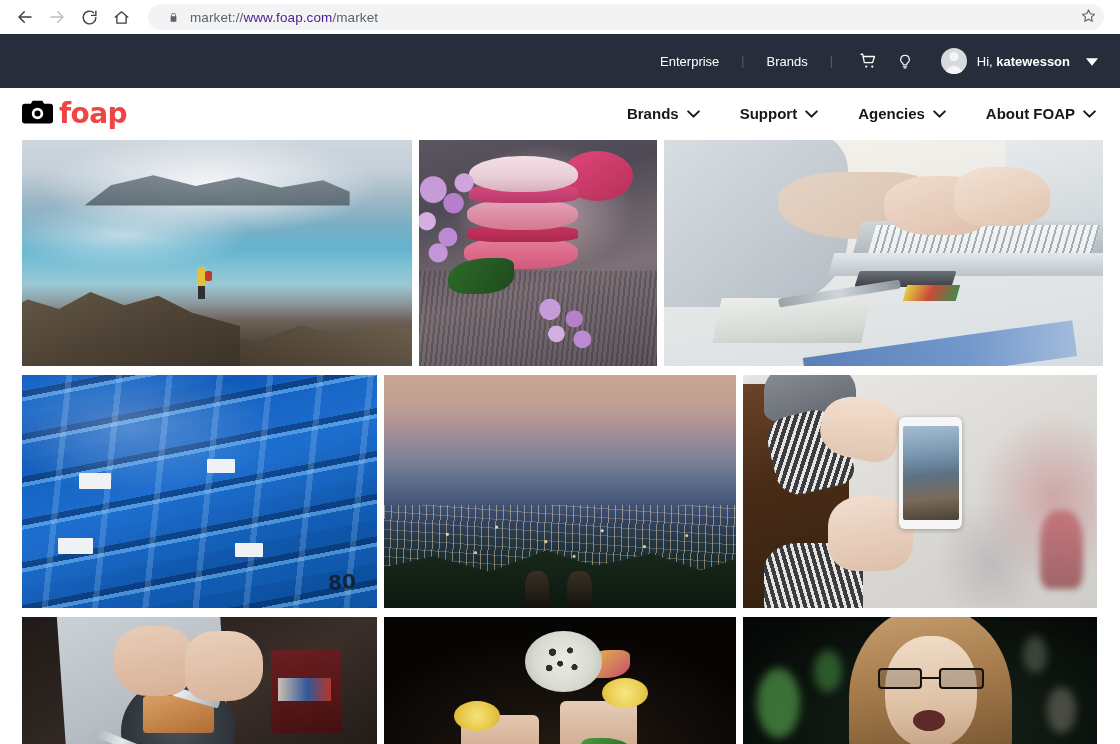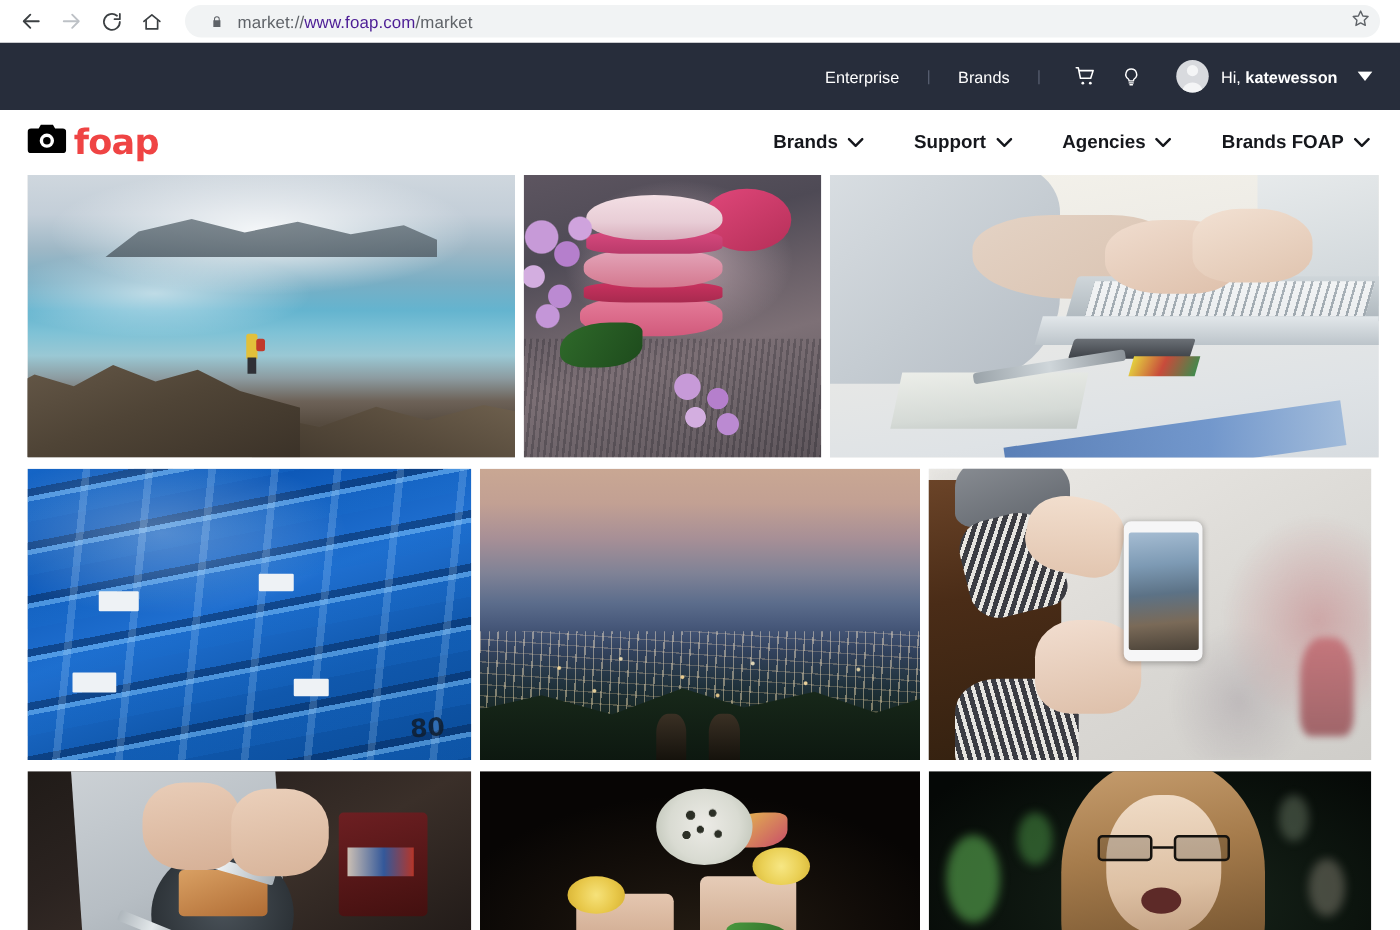--- a/index.html
+++ b/index.html
@@ -755,21 +755,21 @@
     </div>
     <div class="mainnav-item">
       <span>Agencies</span>
       <span class="chev">
         <svg width="13" height="8" viewBox="0 0 14 9" fill="none" stroke="#15171c" stroke-width="2.2" stroke-linecap="round" stroke-linejoin="round">
             <polyline points="1,1.5 7,7.5 13,1.5"></polyline>
           </svg>
       </span>
     </div>
     <div class="mainnav-item">
-      <span>Brands FOAP</span>
+      <span>About FOAP</span>
       <span class="chev">
         <svg width="13" height="8" viewBox="0 0 14 9" fill="none" stroke="#15171c" stroke-width="2.2" stroke-linecap="round" stroke-linejoin="round">
             <polyline points="1,1.5 7,7.5 13,1.5"></polyline>
           </svg>
       </span>
     </div>
   </div>
 </div>
 
 <div class="grid">

